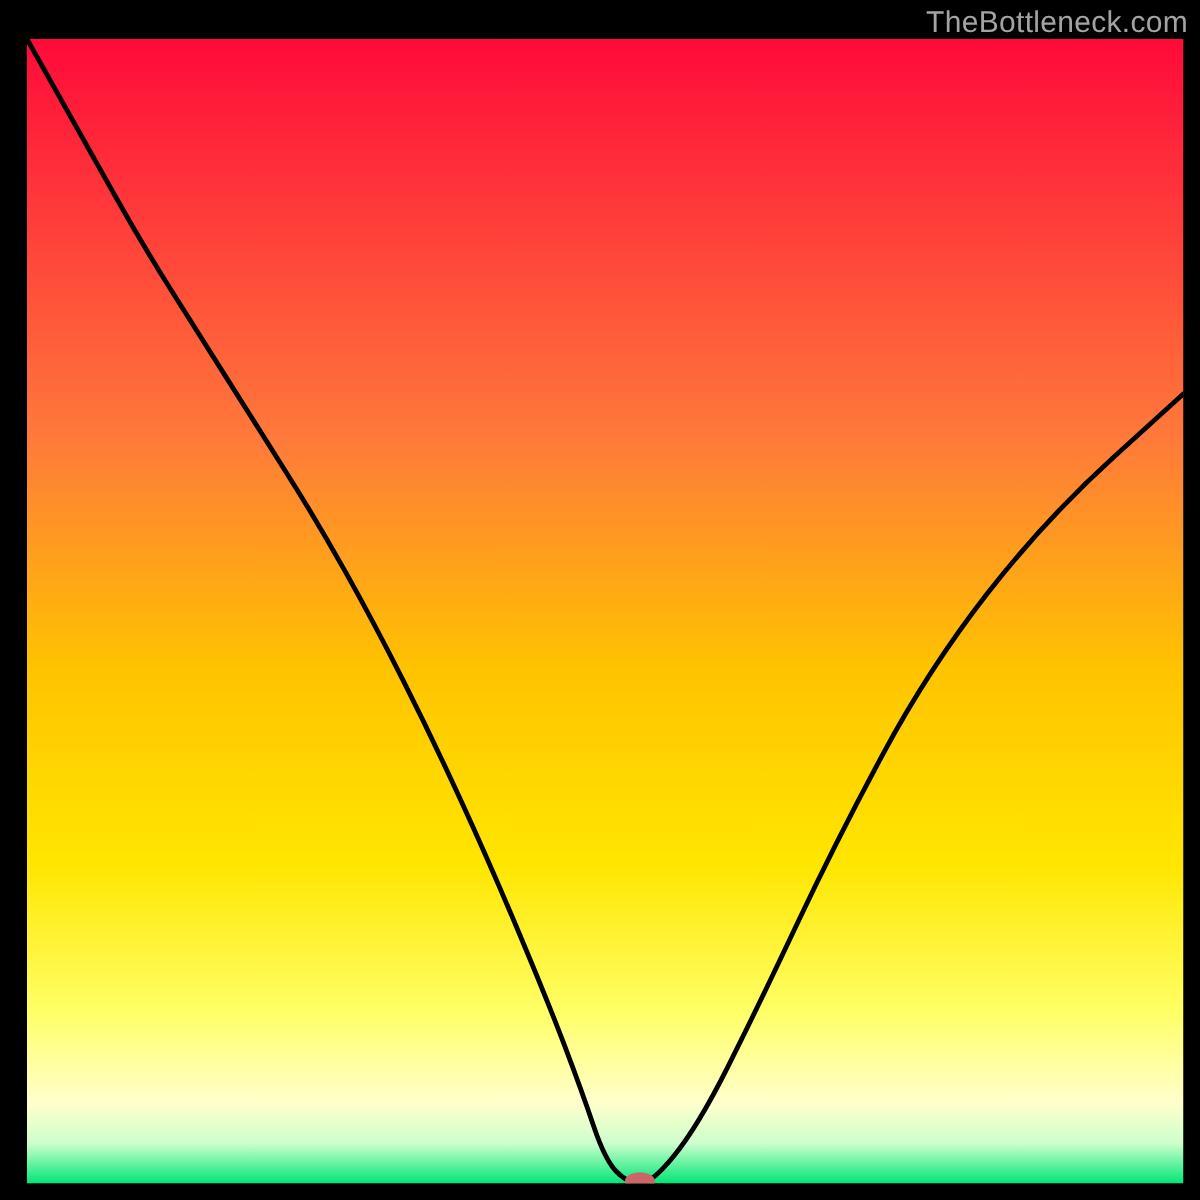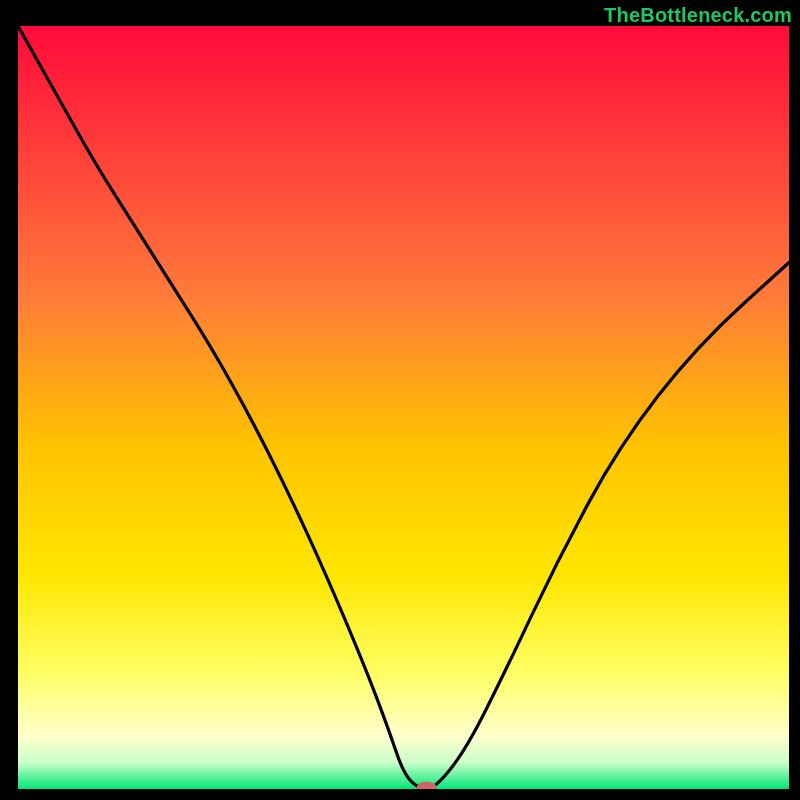--- a/index.html
+++ b/index.html
@@ -18,23 +18,23 @@
     background: #000;
   }
   .inner {
     position: absolute;
     background: #000;
   }
   .attribution {
     position: absolute;
     top: 4px;
     right: 8px;
-    color: #22c55e;
+    color: #a3a3a3;
     font-size: 20px;
-    font-weight: 700;
+    font-weight: 400;
     letter-spacing: 0.2px;
   }
   svg {
     position: absolute;
     top: 0;
     left: 0;
   }
 </style>
 </head>
 <body>

